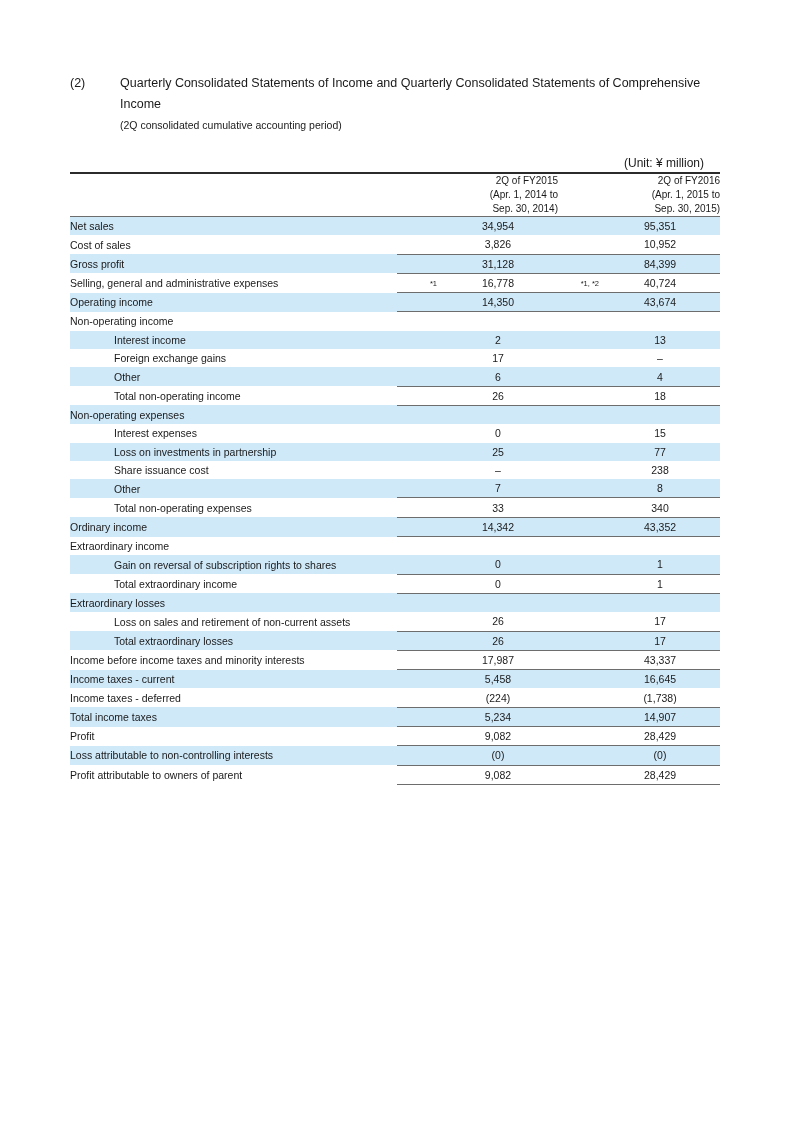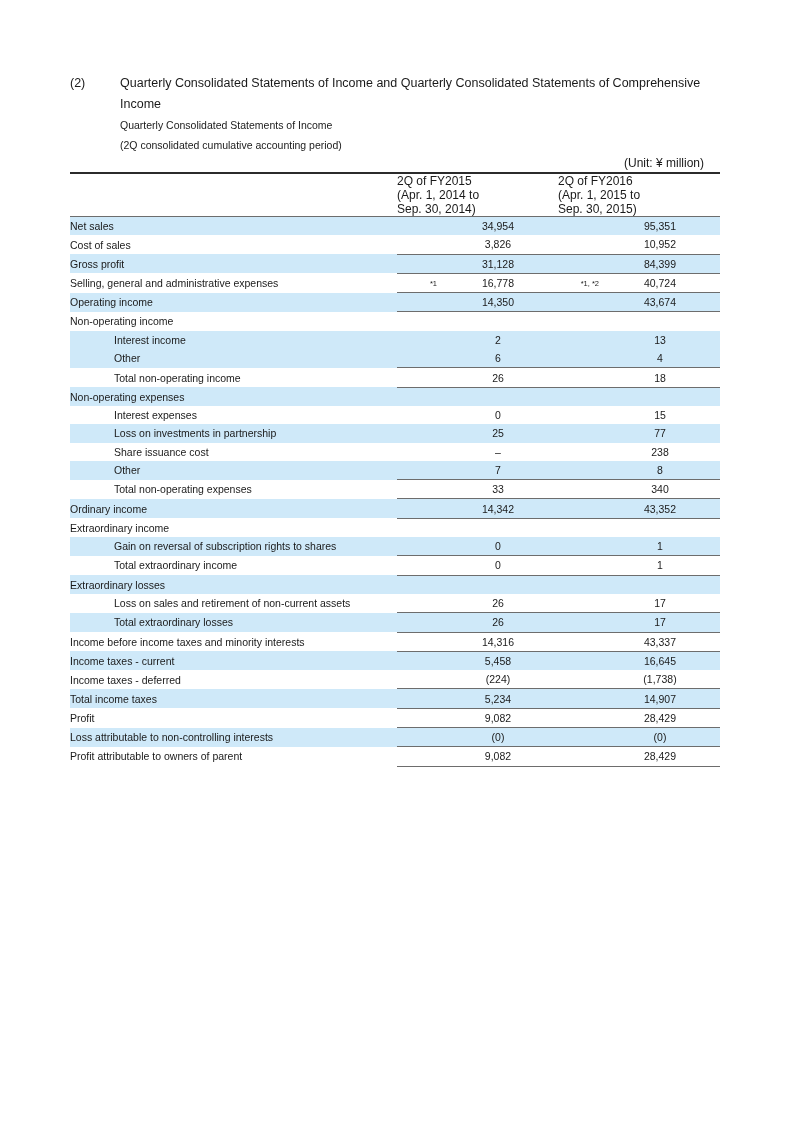--- a/index.html
+++ b/index.html
@@ -80,23 +80,23 @@
 
   .fin-table td, .fin-table th {
     padding: 0;
     border: 0;
     vertical-align: middle;
   }
 
   
   thead th {
     font-weight: normal;
-    font-size: 12px;
+    font-size: 10px;
     line-height: 14px;
-    text-align: left;
+    text-align: right;
     padding: 3px 0 4px 0;
     color: #1a1a1a;
   }
   thead tr.hdr-row th {
     border-top: 2px solid #2b2b2b;
     border-bottom: 1px solid #6d6d6d;
   }
   thead th.h-blank { border-bottom: 1px solid #6d6d6d; }
 
   
@@ -138,21 +138,20 @@
 </head>
 <body>
 
 <div class="page">
 
   <div class="heading-block">
     <div class="head-row">
       <span class="head-num">(2)</span>
       <span class="head-title">Quarterly Consolidated Statements of Income and Quarterly Consolidated Statements of Comprehensive Income</span>
     </div>
-    <div class="sub-title">Quarterly Consolidated Statements of Income</div>
     <div class="sub-title">(2Q consolidated cumulative accounting period)</div>
   </div>
 
   <div class="unit-note">(Unit: ¥ million)</div>
 
   <table class="fin-table">
     <colgroup>
       <col class="c-label">
       <col class="c-mark1">
       <col class="c-val1">
@@ -217,20 +216,27 @@
           <td class="mark"></td>
           <td class="val"></td>
         </tr>
         <tr class="hl">
           <td class="label lvl2">Interest income</td>
           <td class="mark"></td>
           <td class="val">2</td>
           <td class="mark"></td>
           <td class="val">13</td>
         </tr>
+        <tr>
+          <td class="label lvl2">Foreign exchange gains</td>
+          <td class="mark"></td>
+          <td class="val">17</td>
+          <td class="mark"></td>
+          <td class="val">–</td>
+        </tr>
         <tr class="hl">
           <td class="label lvl2">Other</td>
           <td class="mark"></td>
           <td class="val">6</td>
           <td class="mark"></td>
           <td class="val">4</td>
         </tr>
         <tr class="rule-above rule-below">
           <td class="label lvl2">Total non-operating income</td>
           <td class="mark"></td>
@@ -325,21 +331,21 @@
         <tr class="hl rule-above rule-below">
           <td class="label lvl2">Total extraordinary losses</td>
           <td class="mark"></td>
           <td class="val">26</td>
           <td class="mark"></td>
           <td class="val">17</td>
         </tr>
         <tr class="rule-below">
           <td class="label lvl1">Income before income taxes and minority interests</td>
           <td class="mark"></td>
-          <td class="val">14,316</td>
+          <td class="val">17,987</td>
           <td class="mark"></td>
           <td class="val">43,337</td>
         </tr>
         <tr class="hl">
           <td class="label lvl1">Income taxes - current</td>
           <td class="mark"></td>
           <td class="val">5,458</td>
           <td class="mark"></td>
           <td class="val">16,645</td>
         </tr>

